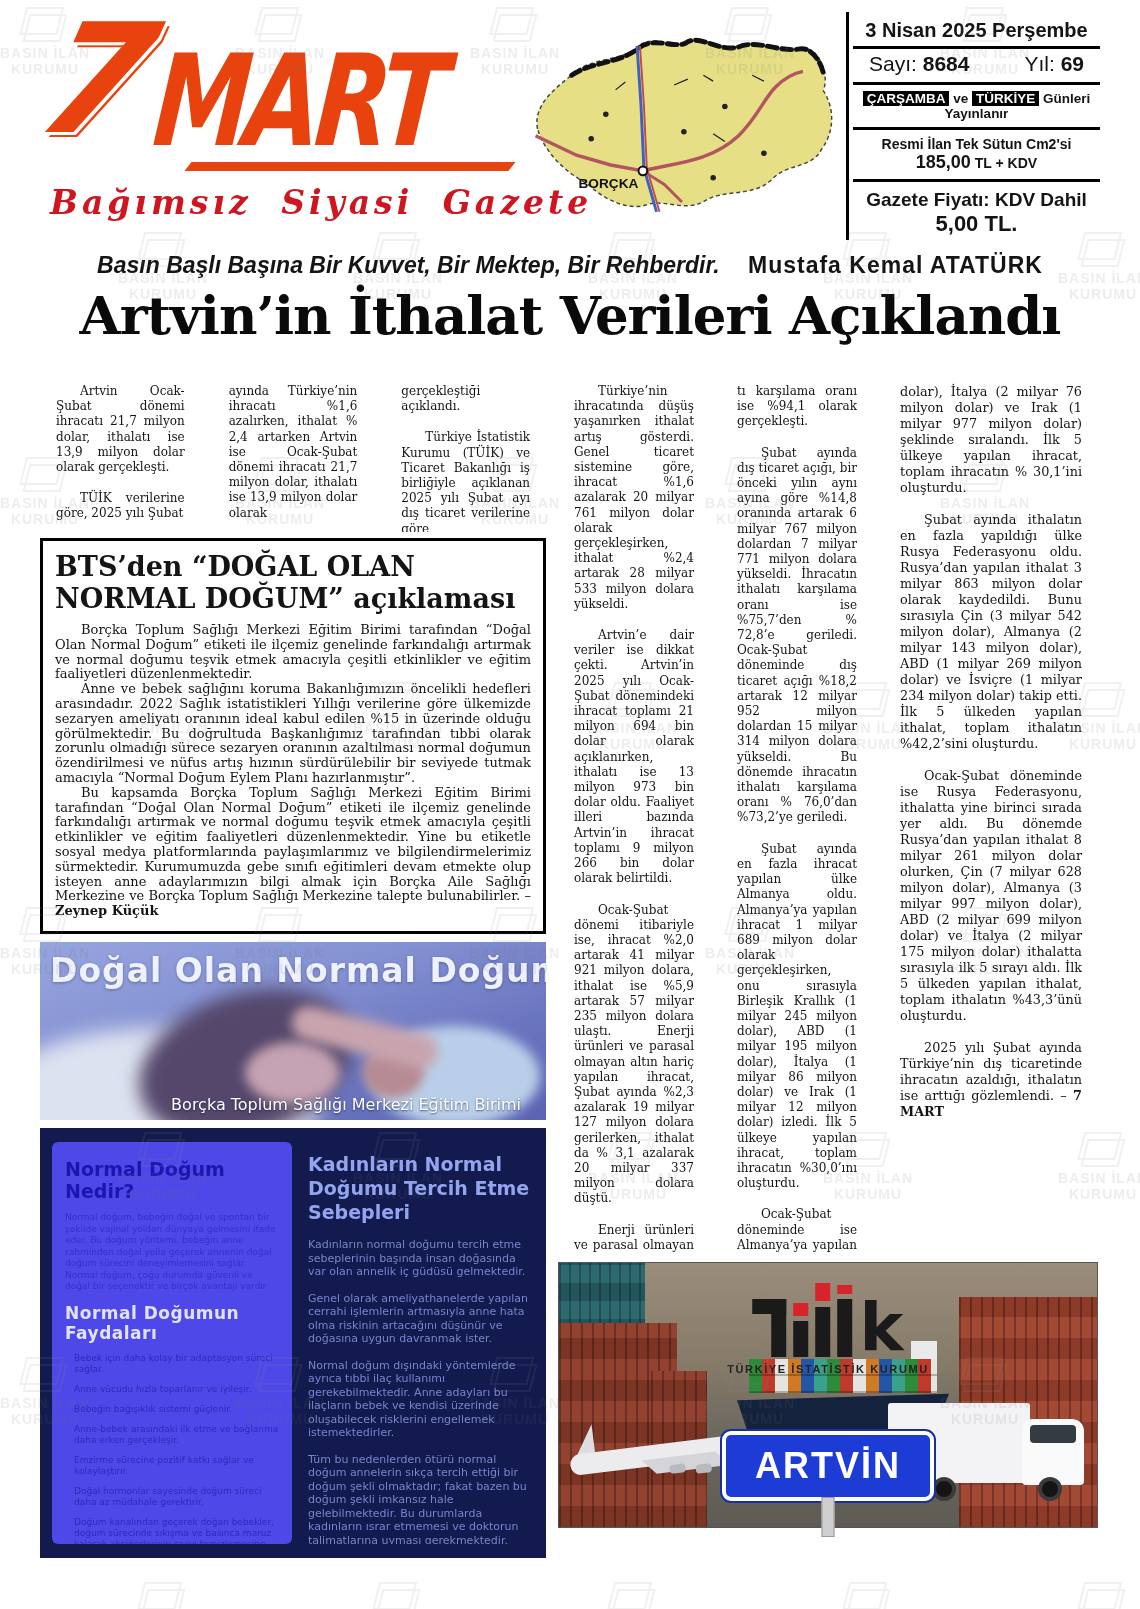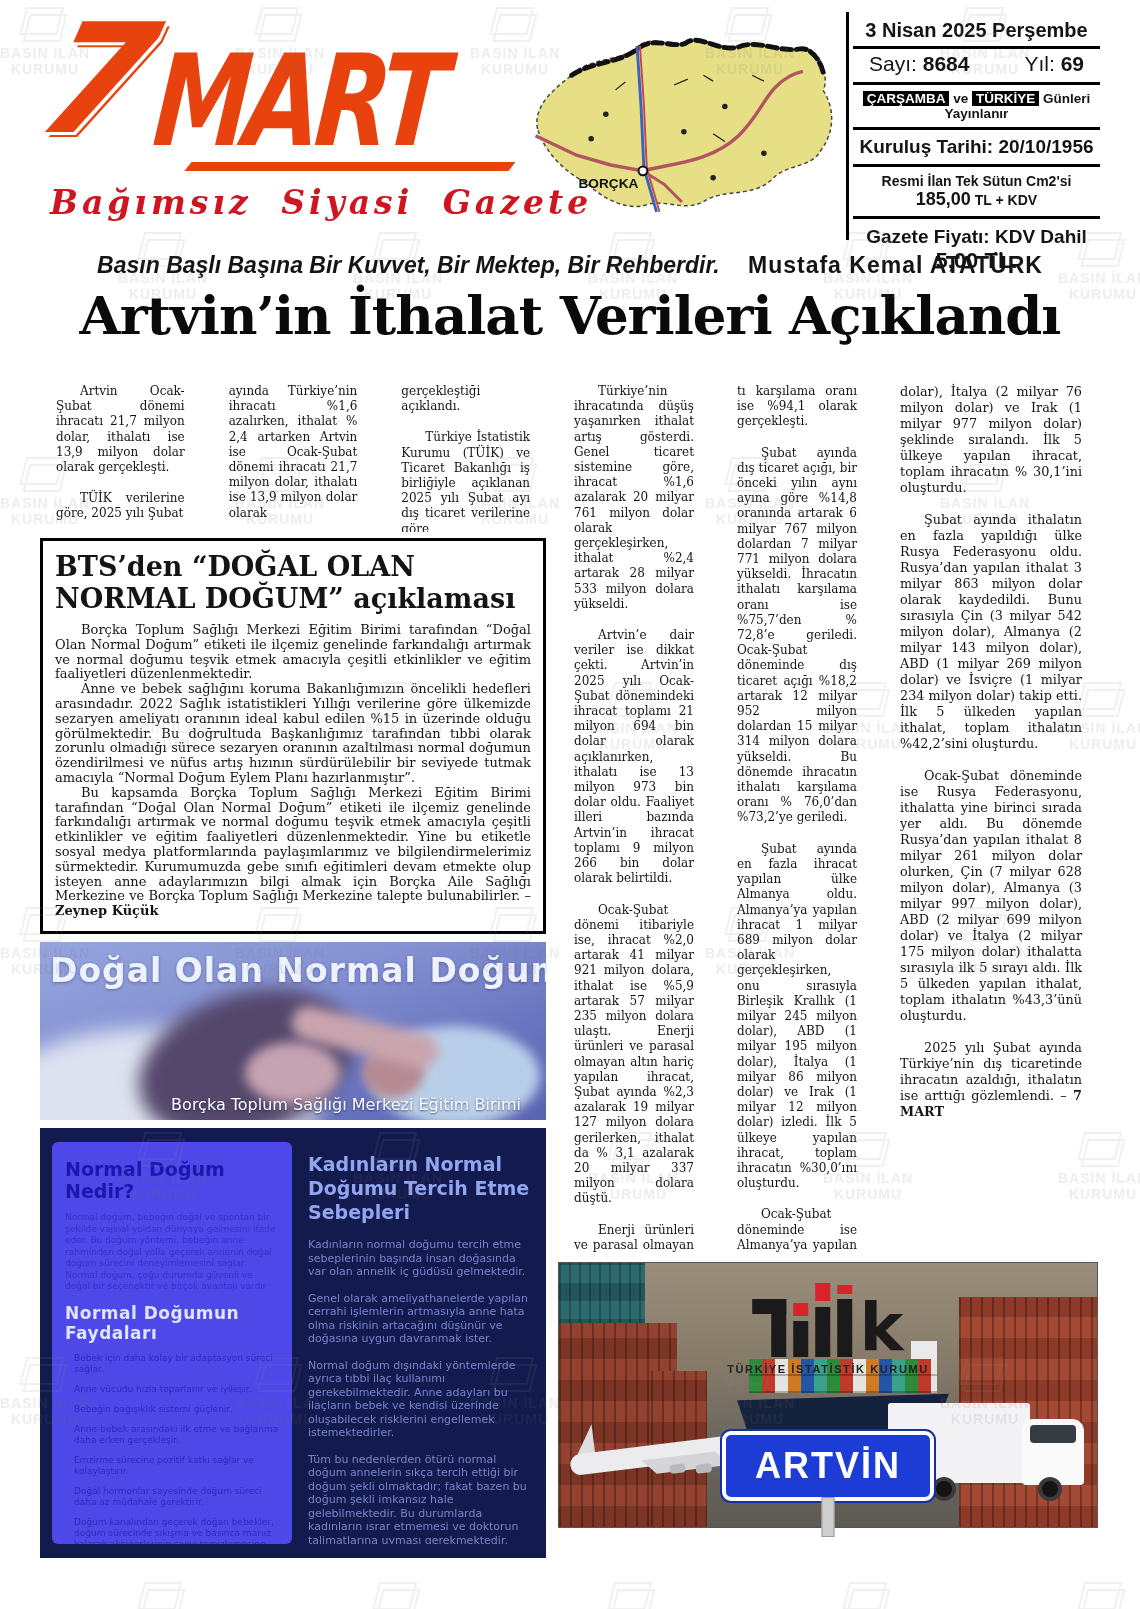--- a/index.html
+++ b/index.html
@@ -188,21 +188,20 @@
       <div class="info-row ir-issue">
         <span><span>Sayı:</span> <b>8684</b></span>
         <span><span>Yıl:</span> <b>69</b></span>
       </div>
       <div class="info-row ir-days">
         <b class="chip">ÇARŞAMBA</b>
         <span>ve</span>
         <b class="chip">TÜRKİYE</b>
         <span>Günleri Yayınlanır</span>
       </div>
-      <div class="info-row ir-founded">Kuruluş Tarihi: 20/10/1956</div>
       <div class="info-row ir-ad">
         <span>Resmi İlan Tek Sütun Cm2'si</span>
         <b>185,00</b>
         <span>TL + KDV</span>
       </div>
       <div class="info-row ir-paper">
         <span>Gazete Fiyatı: KDV Dahil</span>
         <b>5,00 TL.</b>
       </div>
     </div>

